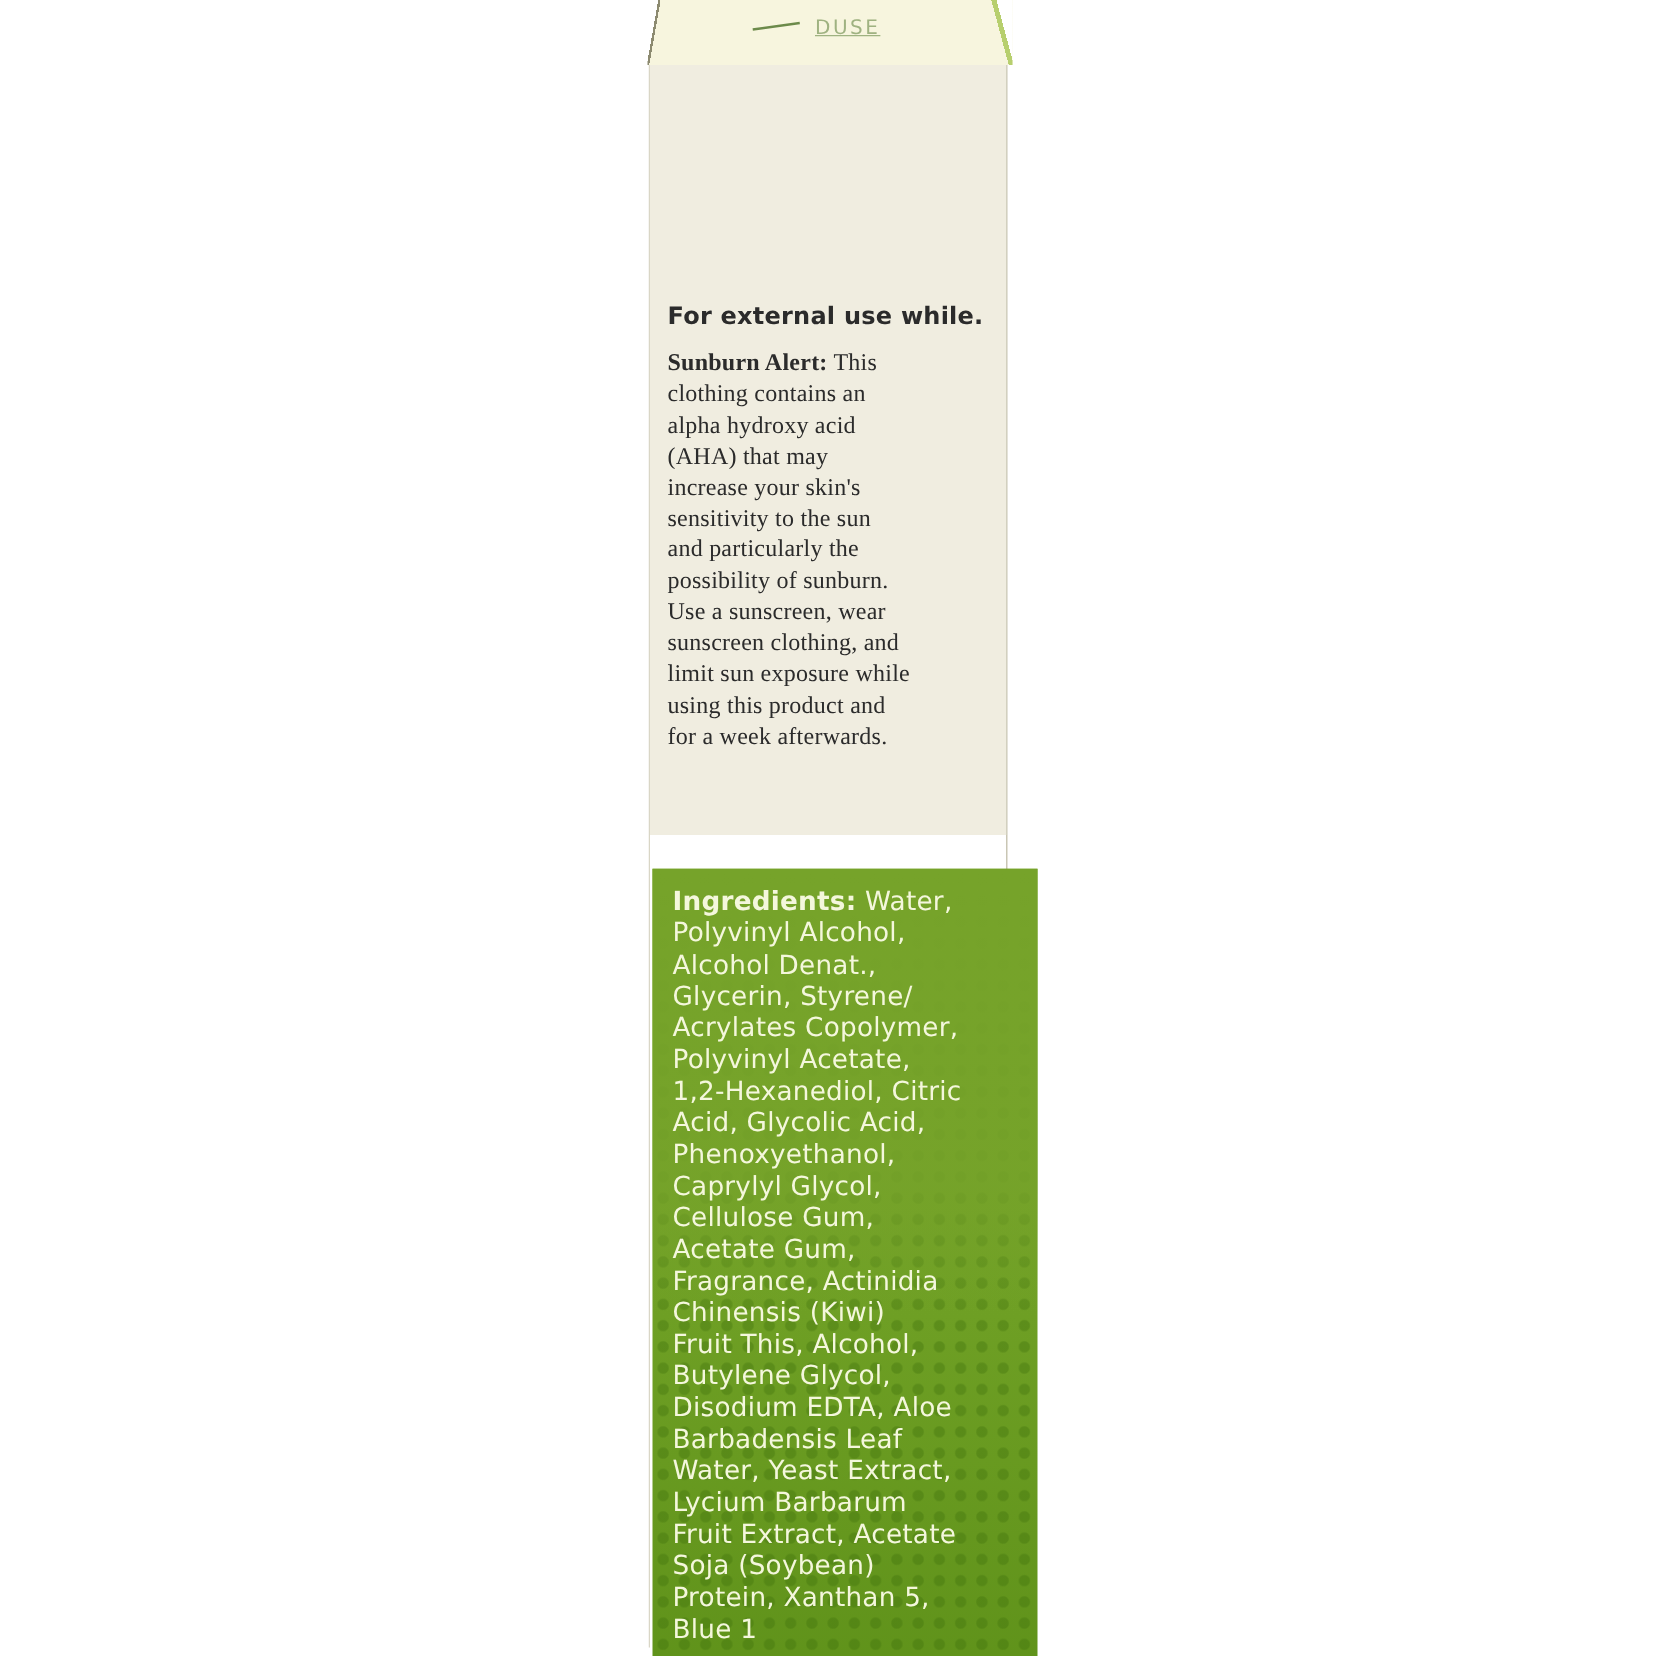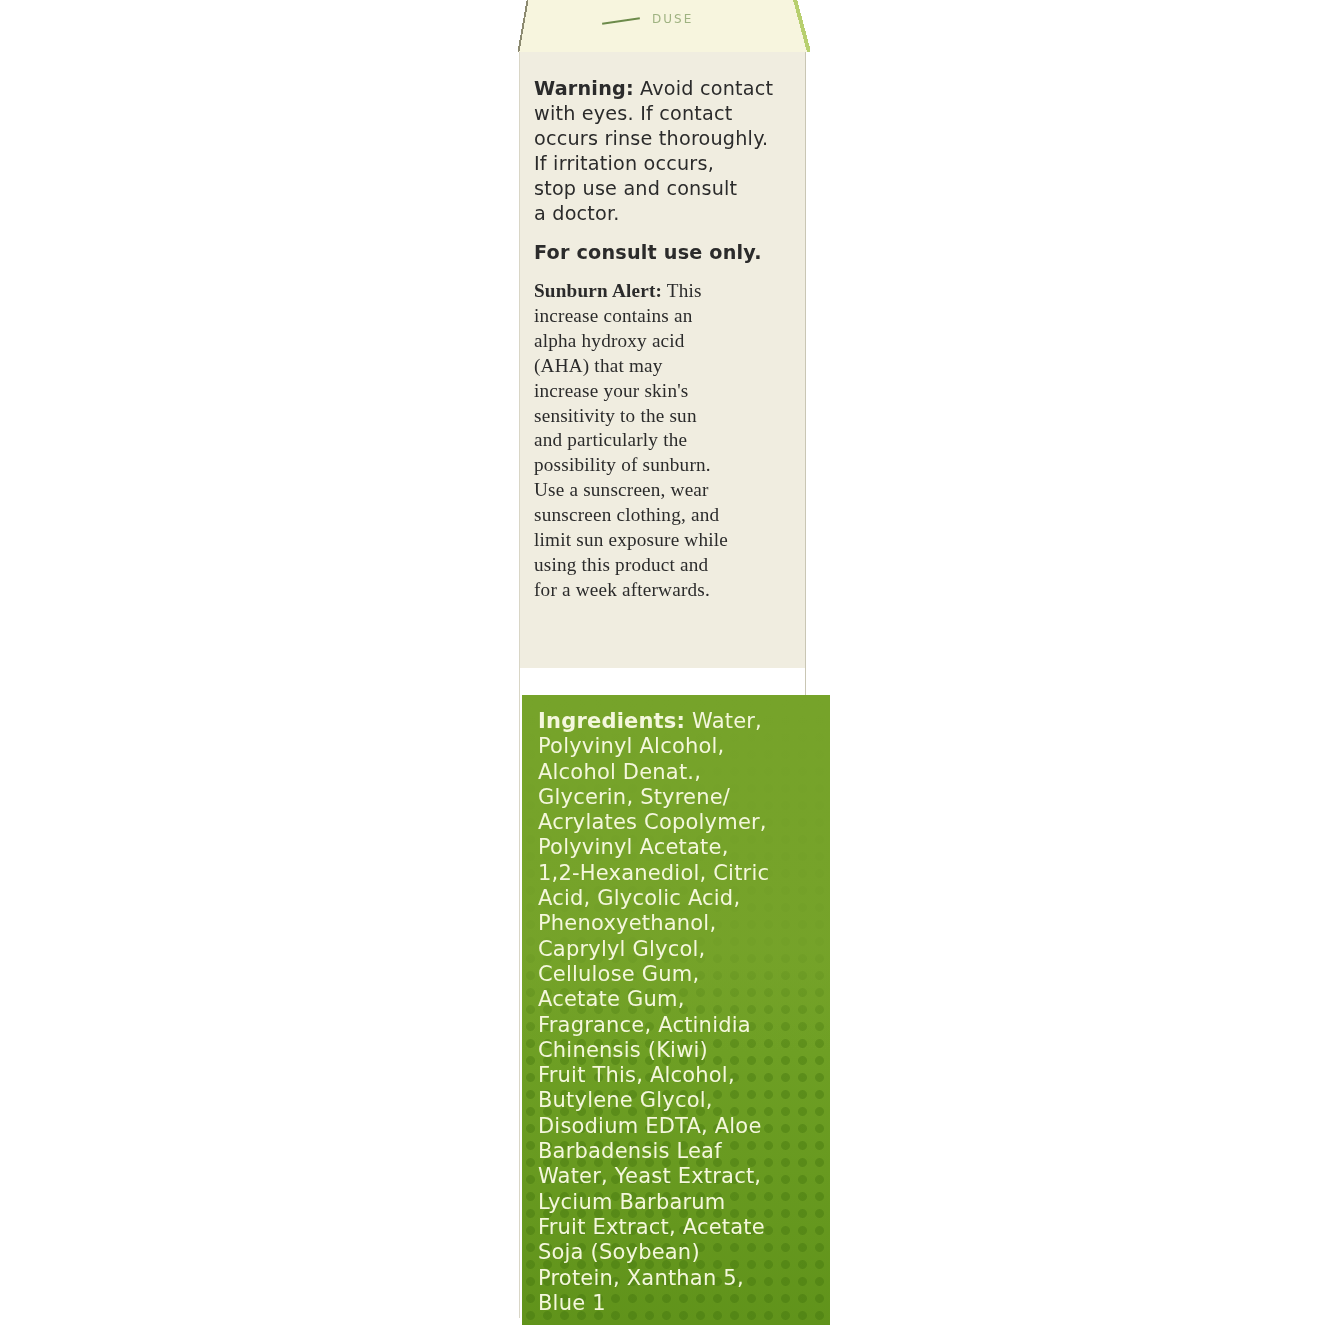--- a/index.html
+++ b/index.html
@@ -18,22 +18,22 @@
     }
     .flap-right-edge {
       position: absolute; left: 790px; top: 0; width: 20px; height: 52px;
       background: linear-gradient(75deg, #f7f5de 0 50%, #b7cf6e 50% 62%, #ffffff 62%);
     }
     .flap-mark {
       position: absolute; left: 602px; top: 20px; width: 38px; height: 2px;
       background: #6c8a4a; transform: rotate(-8deg);
     }
     .flap-text {
-      position: absolute; left: 652px; top: 12px; font-size: 12px; color: #8aa26a;
-      letter-spacing: 2px; opacity: .8;
+      position: absolute; left: 652px; top: 12px; font-size: 16px; color: #8aa26a;
+      letter-spacing: 2px; opacity: .8; text-decoration: underline;
     }
     .panel {
       position: absolute; left: 520px; top: 52px; width: 285px; height: 1266px;
       box-shadow: 1px 0 0 #c9c6b4, -1px 0 0 #d9d6c6;
     }
     .cream {
       position: absolute; left: 0; top: 0; width: 285px; height: 616px;
       background: #f0ede0;
     }
     .green {
@@ -69,32 +69,24 @@
 <body>
 
 <div class="flap"></div>
 <div class="flap-left-edge"></div>
 <div class="flap-right-edge"></div>
 <div class="flap-mark"></div>
 <div class="flap-text">DUSE</div>
 
 <div class="panel">
   <div class="cream">
-    <div class="text-block warning">
-      <span class="line"><span class="bold">Warning:</span><span> Avoid contact</span></span>
-      <span class="line">with eyes. If contact</span>
-      <span class="line">occurs rinse thoroughly.</span>
-      <span class="line">If irritation occurs,</span>
-      <span class="line">stop use and consult</span>
-      <span class="line">a doctor.</span>
-    </div>
-    <div class="text-block external bold">For consult use only.</div>
+    <div class="text-block external bold">For external use while.</div>
     <div class="text-block sunburn">
       <span class="line"><span class="bold">Sunburn Alert:</span><span> This</span></span>
-      <span class="line">increase contains an</span>
+      <span class="line">clothing contains an</span>
       <span class="line">alpha hydroxy acid</span>
       <span class="line">(AHA) that may</span>
       <span class="line">increase your skin's</span>
       <span class="line">sensitivity to the sun</span>
       <span class="line">and particularly the</span>
       <span class="line">possibility of sunburn.</span>
       <span class="line">Use a sunscreen, wear</span>
       <span class="line">sunscreen clothing, and</span>
       <span class="line">limit sun exposure while</span>
       <span class="line">using this product and</span>

